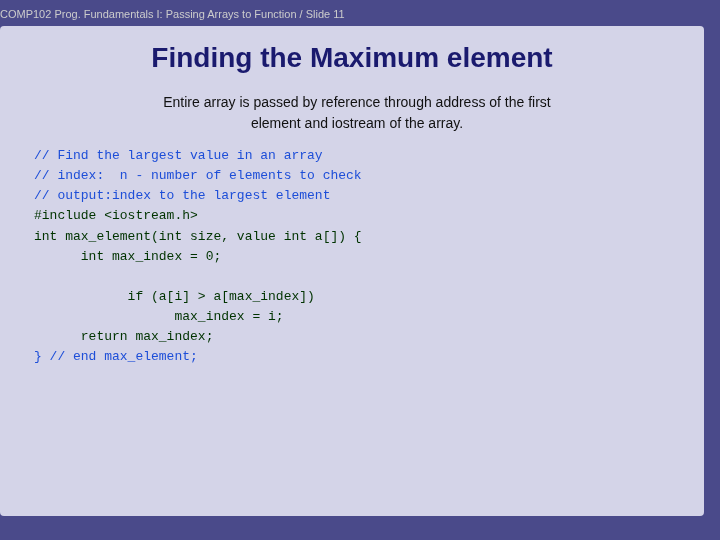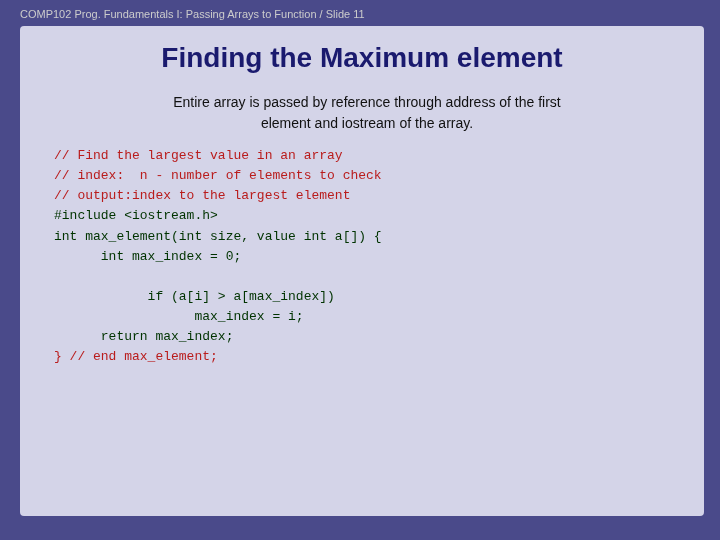--- a/index.html
+++ b/index.html
@@ -12,21 +12,21 @@
       height: 540px;
       background-color: #4a4a8a;
       font-family: Arial, sans-serif;
       overflow: hidden;
     }
     .slide-container {
       width: 720px;
       height: 540px;
       background-color: #4a4a8a;
       position: relative;
-      padding: 8px 16px 16px 20px;
+      padding: 8px 16px 16px 0;
     }
     .slide-label {
       font-size: 11px;
       color: #cccccc;
       margin-bottom: 6px;
     }
     .slide-content {
       background-color: #d4d4e8;
       width: 100%;
       height: calc(100% - 26px);
@@ -50,21 +50,21 @@
       text-align: center;
     }
     .code-block {
       font-family: 'Courier New', Courier, monospace;
       font-size: 13px;
       color: #003300;
       line-height: 1.55;
       margin-left: 10px;
     }
     .code-block .comment {
-      color: #b91c1c;
+      color: #1d4ed8;
     }
     .code-line {
       display: block;
       white-space: pre;
     }
   </style>
 </head>
 <body>
 
 <div class="slide-container">

